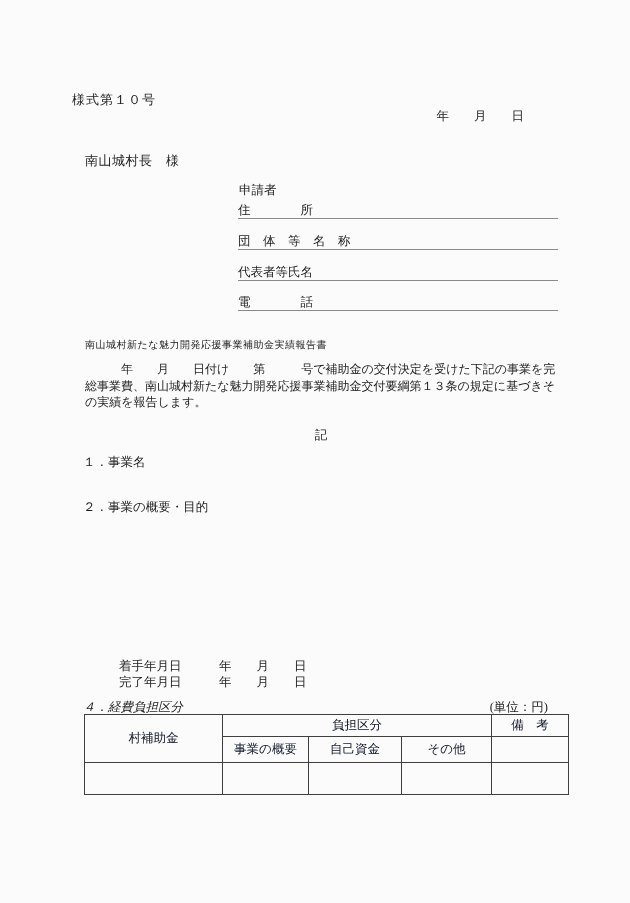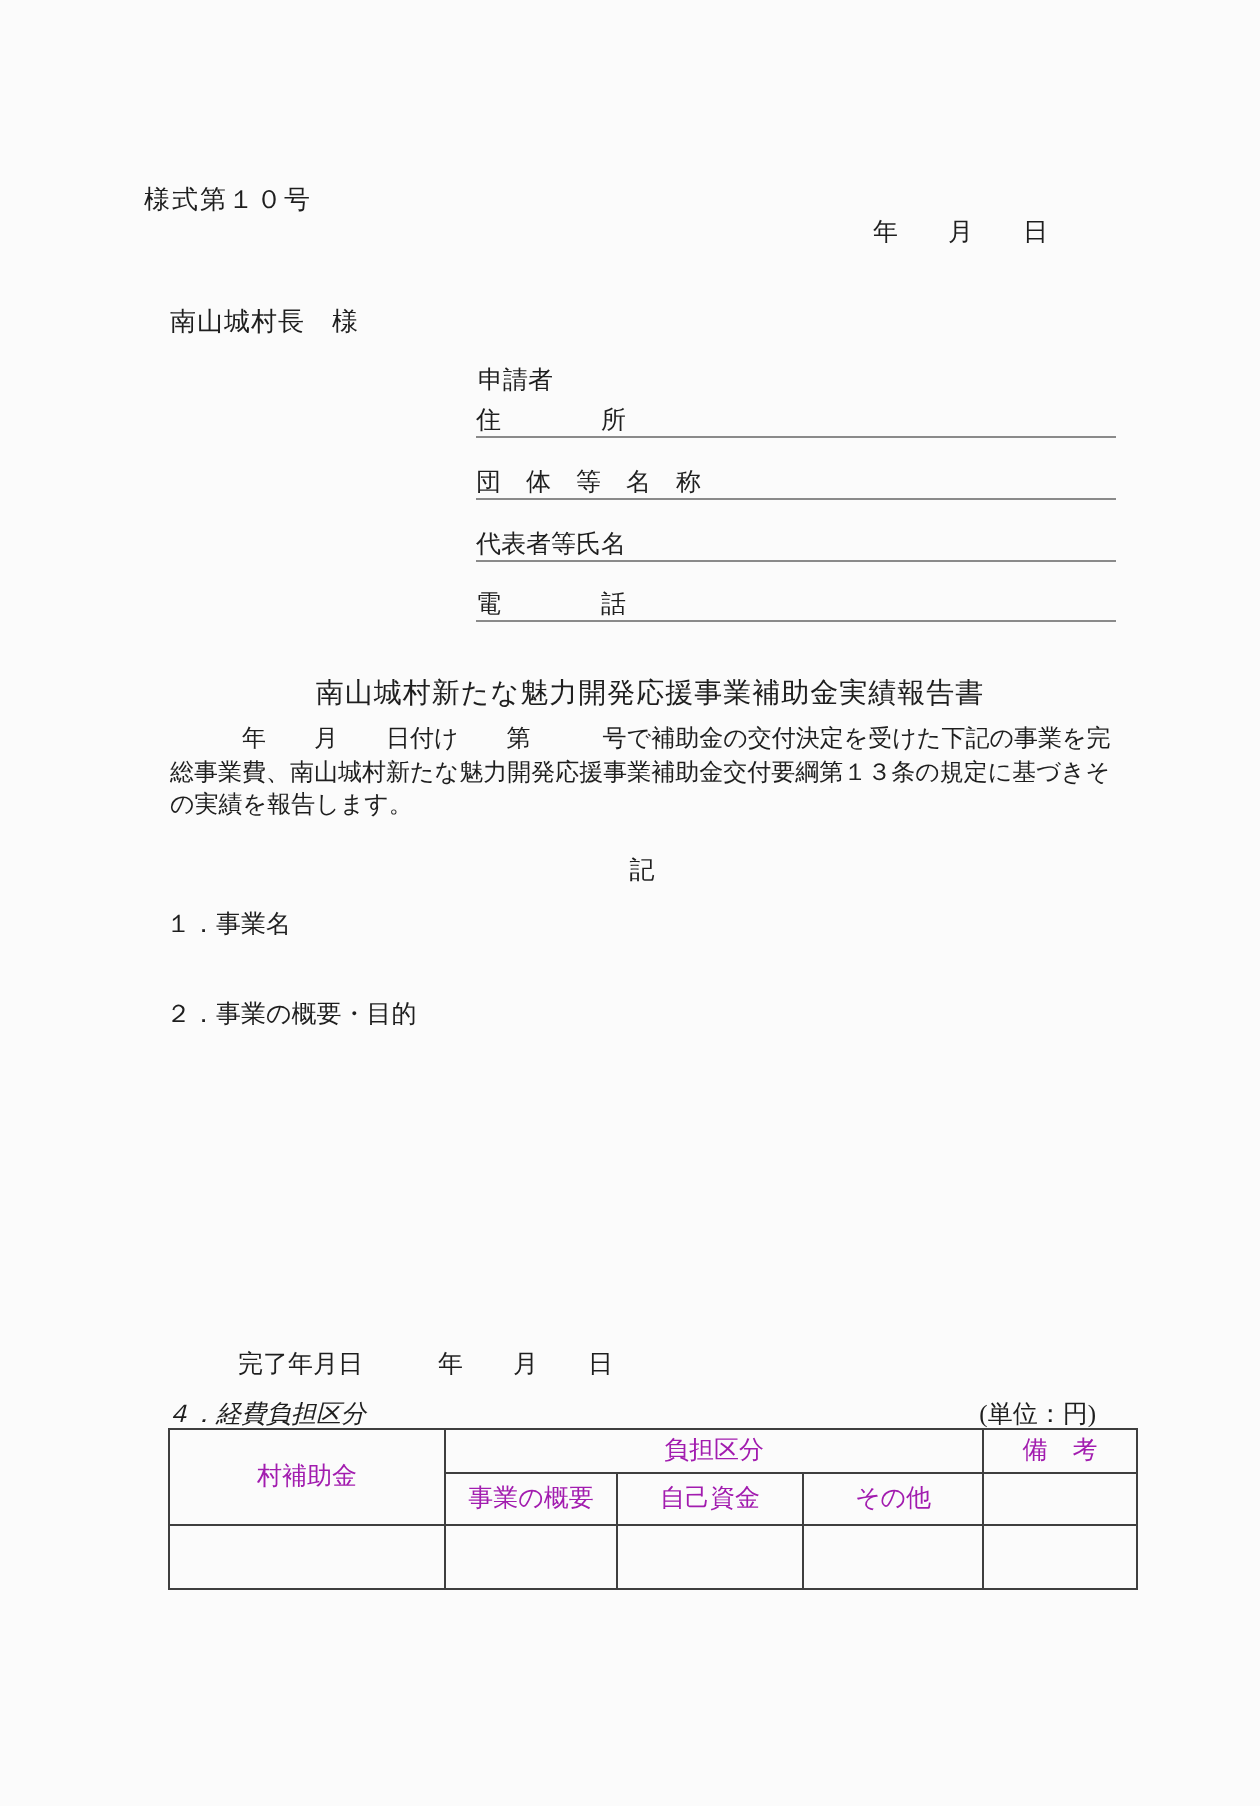--- a/index.html
+++ b/index.html
@@ -23,21 +23,21 @@
     position: absolute; left: 238px; width: 320px; height: 16px;
     font-size: 12.5px; border-bottom: 1px solid #8a8a8a; white-space: pre;
   }
   .f1 { top: 202px; }
   .f2 { top: 233px; }
   .f3 { top: 264px; }
   .f4 { top: 294px; }
 
   .doc-title {
     left: 85px; top: 338px; width: 480px;
-    text-align: center; font-size: 14px; letter-spacing: 0.5px;
+    font-size: 10px; letter-spacing: 0.5px;
     white-space: normal;
   }
   .body-par {
     left: 85px; top: 361px; width: 486px;
     font-size: 12px; line-height: 16.5px;
     white-space: pre-line;
   }
   .ki { left: 85px; top: 427px; width: 472px; text-align: center; font-size: 12.5px; }
 
   .sec { font-size: 12.5px; }
@@ -49,21 +49,21 @@
   .sec4 { left: 83px; top: 699px; font-style: italic; }
   .unit { right: 64px; top: 699px; font-size: 12.5px; margin-left: 32px; }
 
   table.cost-table {
     position: absolute; left: 84px; top: 714px;
     border-collapse: collapse; table-layout: fixed;
   }
   .cost-table td {
     border: 1px solid #3f3f3f;
     text-align: center; vertical-align: middle;
-    font-size: 12.5px; padding: 0; color: #a21caf;
+    font-size: 12.5px; padding: 0; color: #0f172a;
     overflow: hidden; white-space: pre;
   }
   .cost-table tr.r1 td { height: 21px; }
   .cost-table tr.r2 td { height: 25px; }
   .cost-table tr.r3 td { height: 31px; }
 </style>
 </head>
 <body>
 
 <div class="page">
@@ -86,20 +86,21 @@
   <div class="abs body-par">　　　年　　月　　日付け　　第　　　号で補助金の交付決定を受けた下記の事業を完
 総事業費、南山城村新たな魅力開発応援事業補助金交付要綱第１３条の規定に基づきそ
 の実績を報告します。</div>
 
   <div class="abs ki">記</div>
 
   <div class="abs sec sec1">１．事業名</div>
 
   <div class="abs sec sec2">２．事業の概要・目的</div>
 
+  <div class="abs sec sec3a">着手年月日　　　年　　月　　日</div>
   <div class="abs sec sec3b">完了年月日　　　年　　月　　日</div>
 
   <div class="abs sec sec4">４．経費負担区分</div>
   <div class="abs unit">(単位：円)</div>
 
   <table class="cost-table">
     <colgroup>
       <col style="width:138px">
       <col style="width:86px">
       <col style="width:93px">

